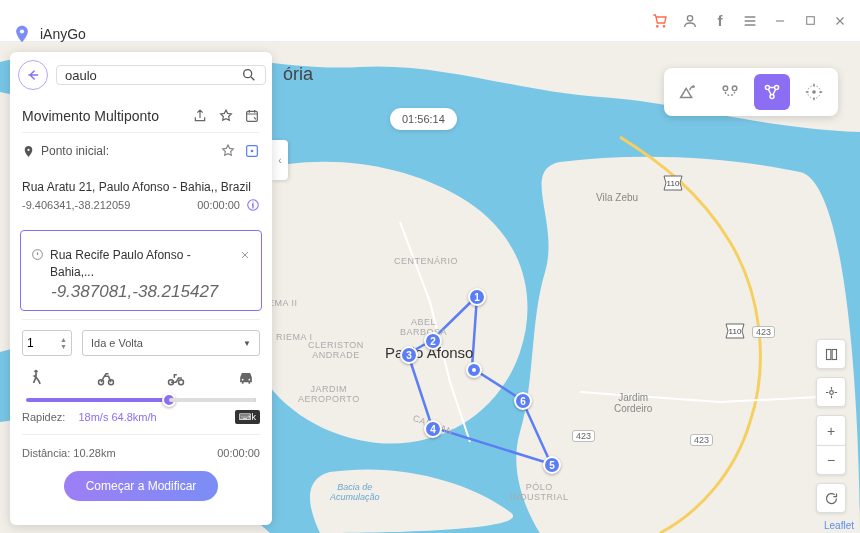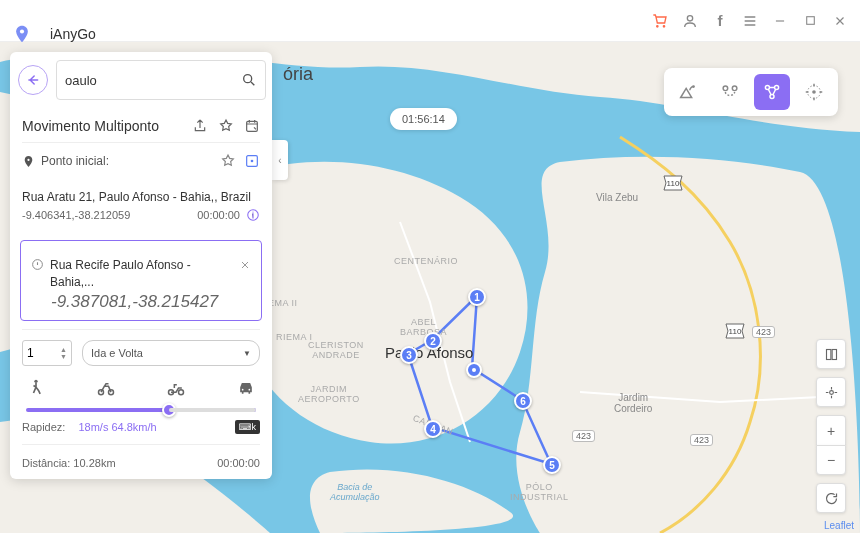--- a/index.html
+++ b/index.html
@@ -1,38 +1,38 @@
 <!DOCTYPE html>
 <html><head>
 <meta charset="utf-8">
 <style>
 * { margin: 0; padding: 0; box-sizing: border-box; font-family: -apple-system, BlinkMacSystemFont, "Segoe UI", Arial, sans-serif; }
 body { width: 860px; height: 533px; overflow: hidden; background: #fff; position: relative; }
 
 
 .titlebar { height: 42px; display: flex; align-items: center; padding: 0 12px; border-bottom: 1px solid #eee; background: #fff; }
-.logo { display: flex; align-items: center; gap: 18px; margin-top: 27px; }
+.logo { display: flex; align-items: center; gap: 8px; margin-top: 27px; }
 .logo-icon { width: 20px; height: 20px; }
 .logo-text { font-size: 14px; font-weight: 500; color: #333; }
 .titlebar-right { margin-left: auto; display: flex; align-items: center; gap: 14px; }
 .titlebar-icon { width: 16px; height: 16px; color: #888; cursor: pointer; display: flex; align-items: center; justify-content: center; }
 .cart-icon { color: #ff6b4a; }
 
 
 .main { position: relative; width: 100%; height: 491px; }
 
 
 .map { position: absolute; inset: 0; background: linear-gradient(180deg, #6fc5e8 0%, #5bb8e0 100%); }
 .map svg { width: 100%; height: 100%; }
 
 
 .sidebar { position: absolute; top: 10px; left: 10px; width: 262px; background: #fff; border-radius: 6px; box-shadow: 0 2px 12px rgba(0,0,0,0.15); z-index: 10; }
 .search-row { display: flex; align-items: center; padding: 8px; gap: 8px; }
 .back-btn { width: 30px; height: 30px; border-radius: 50%; border: 1.5px solid #b8a4f5; display: flex; align-items: center; justify-content: center; cursor: pointer; color: #8b6ef3; flex-shrink: 0; }
-.search-box { flex: 1; display: flex; align-items: center; border: 1px solid #ddd; border-radius: 4px; padding: 4px 8px; height: 40px; }
+.search-box { flex: 1; display: flex; align-items: center; border: 1px solid #ddd; border-radius: 4px; padding: 4px 8px; height: 20px; }
 .search-input { flex: 1; border: none; outline: none; font-size: 13px; color: #333; }
 .search-icon { width: 16px; height: 16px; color: #555; cursor: pointer; }
 
 .panel-header { display: flex; align-items: center; padding: 10px 12px 8px; }
 .panel-title { font-size: 14px; font-weight: 500; color: #333; }
 .panel-header-icons { margin-left: auto; display: flex; gap: 10px; color: #666; }
 .small-icon { width: 16px; height: 16px; cursor: pointer; }
 
 .divider { height: 1px; background: #eee; margin: 0 12px; }
 
@@ -50,21 +50,21 @@
 .route-item { display: flex; align-items: flex-start; gap: 6px; margin-top: 8px; font-size: 12px; color: #333; }
 .route-item-text { flex: 1; line-height: 1.4; }
 .route-close { width: 12px; height: 12px; color: #999; cursor: pointer; flex-shrink: 0; margin-top: 2px; }
 .route-coords { font-size: 17px; color: #666; margin-left: 20px; margin-top: 2px; font-style: italic; }
 
 .controls-section { padding: 10px 12px; }
 .trip-row { display: flex; gap: 10px; align-items: center; }
 .count-input { width: 50px; height: 26px; border: 1px solid #ccc; border-radius: 3px; display: flex; align-items: center; padding: 0 4px; font-size: 12px; }
 .count-input span { flex: 1; }
 .count-arrows { display: flex; flex-direction: column; font-size: 7px; color: #888; line-height: 1; }
-.trip-select { flex: 1; height: 26px; border: 1px solid #ccc; border-radius: 11px; display: flex; align-items: center; padding: 0 8px; font-size: 11px; color: #555; cursor: pointer; }
+.trip-select { flex: 1; height: 26px; border: 1px solid #ccc; border-radius: 3px; display: flex; align-items: center; padding: 0 8px; font-size: 11px; color: #555; cursor: pointer; }
 .trip-select .chev { margin-left: auto; font-size: 8px; }
 
 .transport-row { display: flex; justify-content: space-between; margin-top: 12px; padding: 0 4px; }
 .transport-icon { width: 20px; height: 20px; color: #666; cursor: pointer; }
 
 .slider-track { position: relative; height: 4px; background: #8b6ef3; border-radius: 2px; margin: 10px 4px 4px; }
 .slider-track::after { content: ''; position: absolute; left: 62%; right: 0; top: 0; bottom: 0; background: #ddd; border-radius: 2px; }
 .slider-thumb { position: absolute; left: 62%; top: 50%; transform: translate(-50%, -50%); width: 14px; height: 14px; background: #8b6ef3; border-radius: 50%; border: 2px solid #fff; box-shadow: 0 1px 3px rgba(0,0,0,0.3); }
 
 .speed-row { display: flex; align-items: center; font-size: 11px; color: #666; margin-top: 8px; gap: 9px; }
@@ -350,20 +350,21 @@
       </div>
 
       <div class="divider" style="margin:10px 0 0"></div>
 
       <div class="dist-row">
         <span>Distância:</span>&nbsp;
         <span>10.28km</span>
         <span class="time">00:00:00</span>
       </div>
 
+      <button class="start-btn">Começar a Modificar</button>
     </div>
   </div>
 
   <div class="mode-toolbar">
     <div class="mode-btn">
       <svg width="22" height="22" viewBox="0 0 24 24">
           <path fill="none" stroke="currentColor" stroke-width="1.6" d="M4 18l6-10 6 10zM14 10c0-2 2-4 4-4"></path>
           <circle cx="18" cy="6" r="1.5" fill="currentColor"></circle>
         </svg>
     </div>

